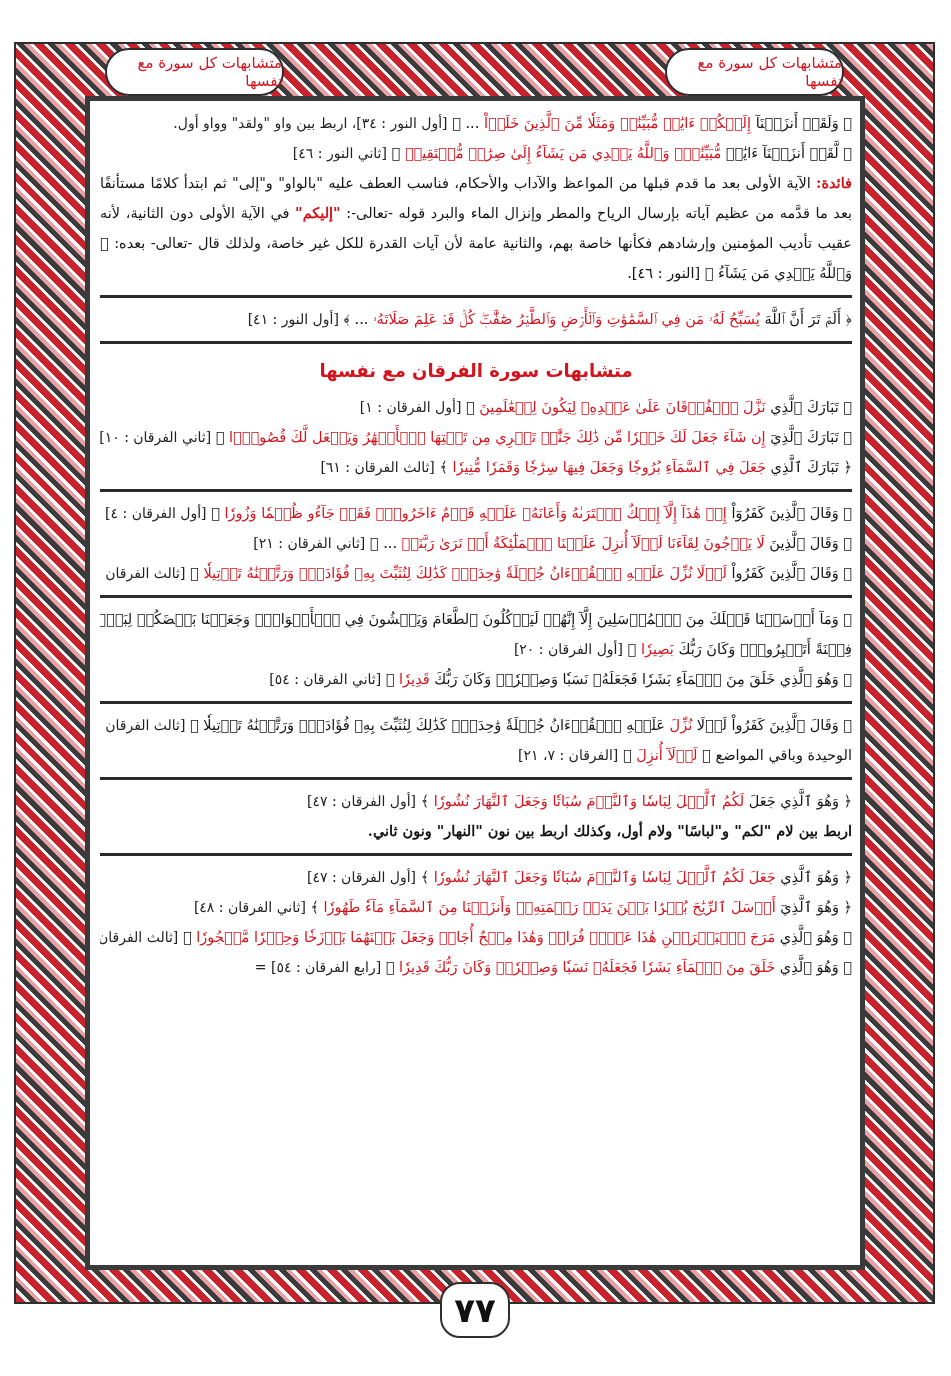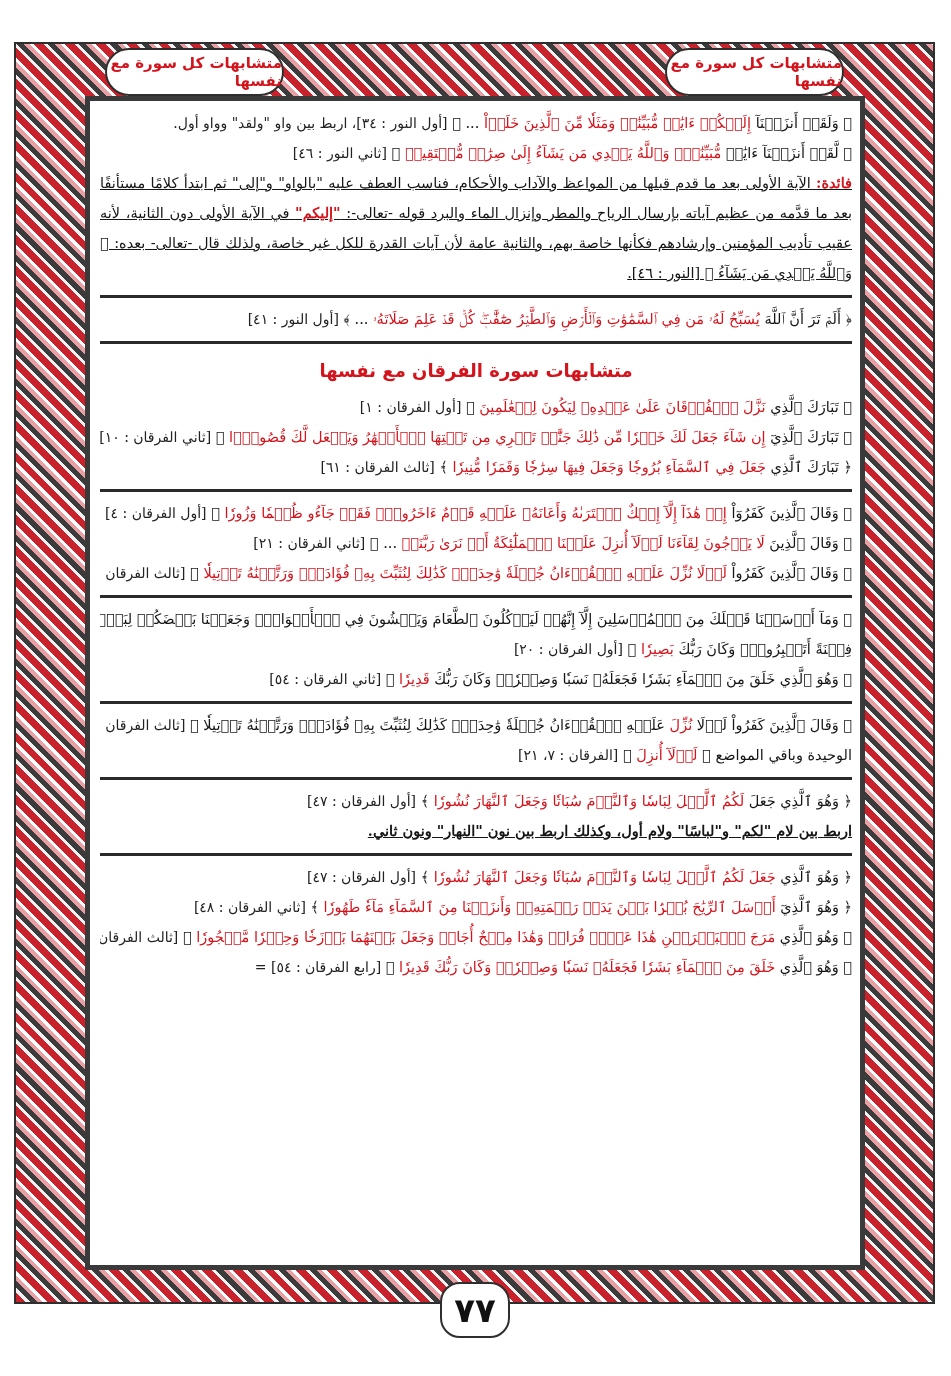--- a/index.html
+++ b/index.html
@@ -13,40 +13,40 @@
       box-sizing: border-box;
     }
     .frame-inner {
       position: absolute; left: 85px; top: 96px; width: 780px; height: 1174px;
       background: #ffffff; border: 5px solid #3a3a3a; box-sizing: border-box;
     }
     .header-pill {
       position: absolute; top: 48px; height: 44px; width: 175px;
       background: #ffffff; border: 2px solid #2e2e2e; border-radius: 24px;
       display: flex; align-items: center; justify-content: center;
-      color: #d4141c; font-weight: bold; font-size: 15px; direction: rtl;
+      color: #d4141c; font-weight: normal; font-size: 15px; direction: rtl;
     }
     .pill-right { left: 665px; }
     .pill-left { left: 105px; }
     .page-number {
       position: absolute; left: 440px; top: 1282px; width: 66px; height: 52px;
       background: #ffffff; border: 2px solid #2e2e2e; border-radius: 20px;
       display: flex; align-items: center; justify-content: center;
       font-size: 34px; font-weight: bold; color: #111;
     }
     .content {
       position: absolute; left: 100px; top: 108px; width: 752px;
       direction: rtl; text-align: right; color: #151515;
       font-family: "DejaVu Serif", serif; font-size: 14.5px; line-height: 30px;
     }
     .line { white-space: nowrap; overflow: hidden; }
     .q { color: #d4141c; }
     .ref { font-size: 14px; color: #222; }
     .b { font-weight: bold; }
-    .para { white-space: normal; text-align: justify; line-height: 30px; text-decoration: underline; }
+    .para { white-space: normal; text-align: justify; line-height: 30px; }
     .divider { height: 3px; background: #2a2a2a; margin: 7px 0 6px 0; }
     .section-title { text-align: center; color: #d4141c; font-weight: bold; font-size: 18px; margin: 12px 0 6px 0; font-family: "DejaVu Sans", sans-serif; }
     .red { color: #d4141c; font-weight: bold; }
   </style>
 </head>
 <body>
 
 <div class="frame-outer"></div>
 <div class="header-pill pill-right">متشابهات كل سورة مع نفسها</div>
 <div class="header-pill pill-left">متشابهات كل سورة مع نفسها</div>

